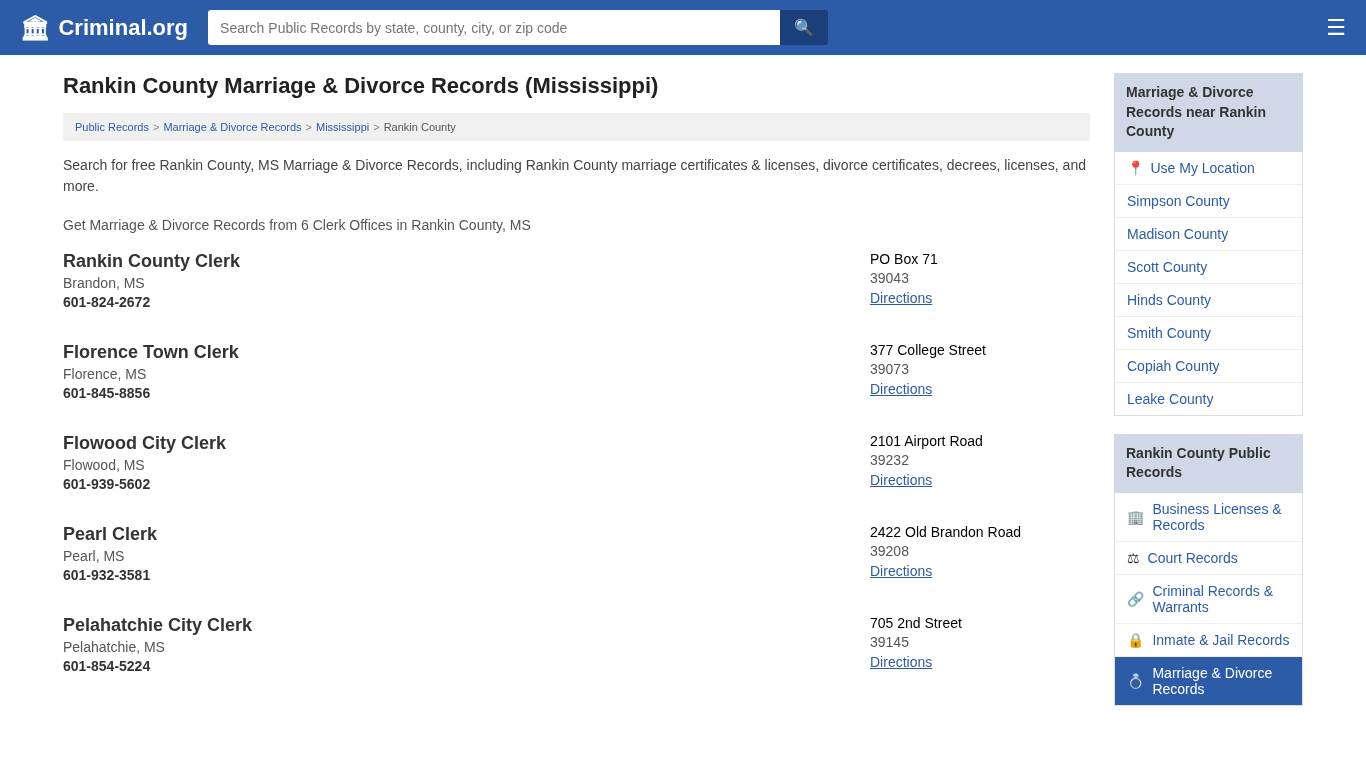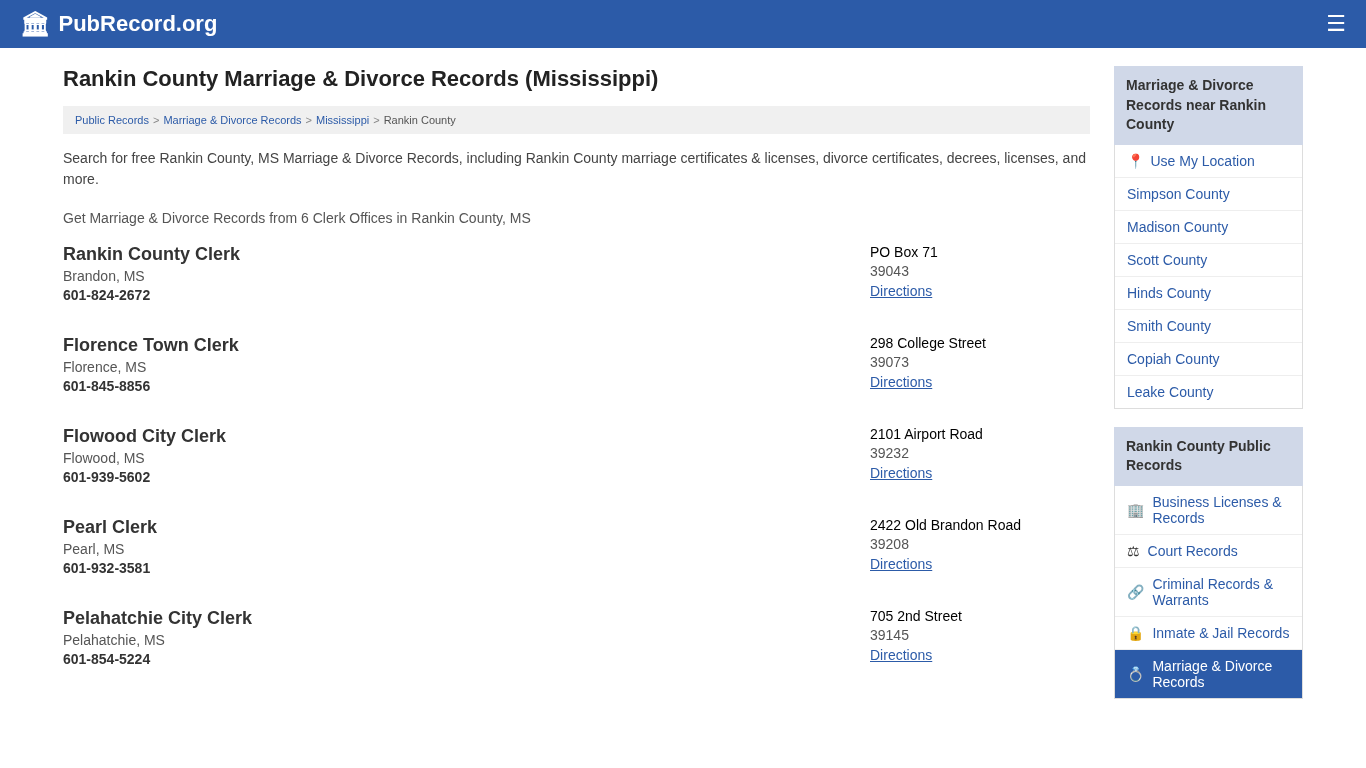--- a/index.html
+++ b/index.html
@@ -227,21 +227,27 @@
       color: #fff;
     }
     .rec-icon { font-size: 14px; }
   </style>
 </head>
 <body>
 
 <header class="header">
   <div class="logo-area">
     <span class="logo-icon">🏛</span>
-    <span>PubRecord.org</span>
+    <span>Criminal.org</span>
+  </div>
+  <div class="search-area">
+    <input class="search-input" type="text" placeholder="Search Public Records by state, county, city, or zip code" style="">
+    <button class="search-button">
+      <span>🔍</span>
+    </button>
   </div>
   <button class="menu-button">
     <span>☰</span>
   </button>
 </header>
 
 <div class="page-wrapper">
 
   <div class="main-content">
 
@@ -274,21 +280,21 @@
       <a class="directions-link" href="#">Directions</a>
     </div>
   </div>
         <div class="clerk-entry">
     <div class="clerk-left">
       <div class="clerk-name">Florence Town Clerk</div>
       <div class="clerk-city">Florence, MS</div>
       <div class="clerk-phone">601-845-8856</div>
     </div>
     <div class="clerk-right">
-      <div class="clerk-address">298 College Street</div>
+      <div class="clerk-address">377 College Street</div>
       <div class="clerk-zip">39073</div>
       <a class="directions-link" href="#">Directions</a>
     </div>
   </div>
         <div class="clerk-entry">
     <div class="clerk-left">
       <div class="clerk-name">Flowood City Clerk</div>
       <div class="clerk-city">Flowood, MS</div>
       <div class="clerk-phone">601-939-5602</div>
     </div>

